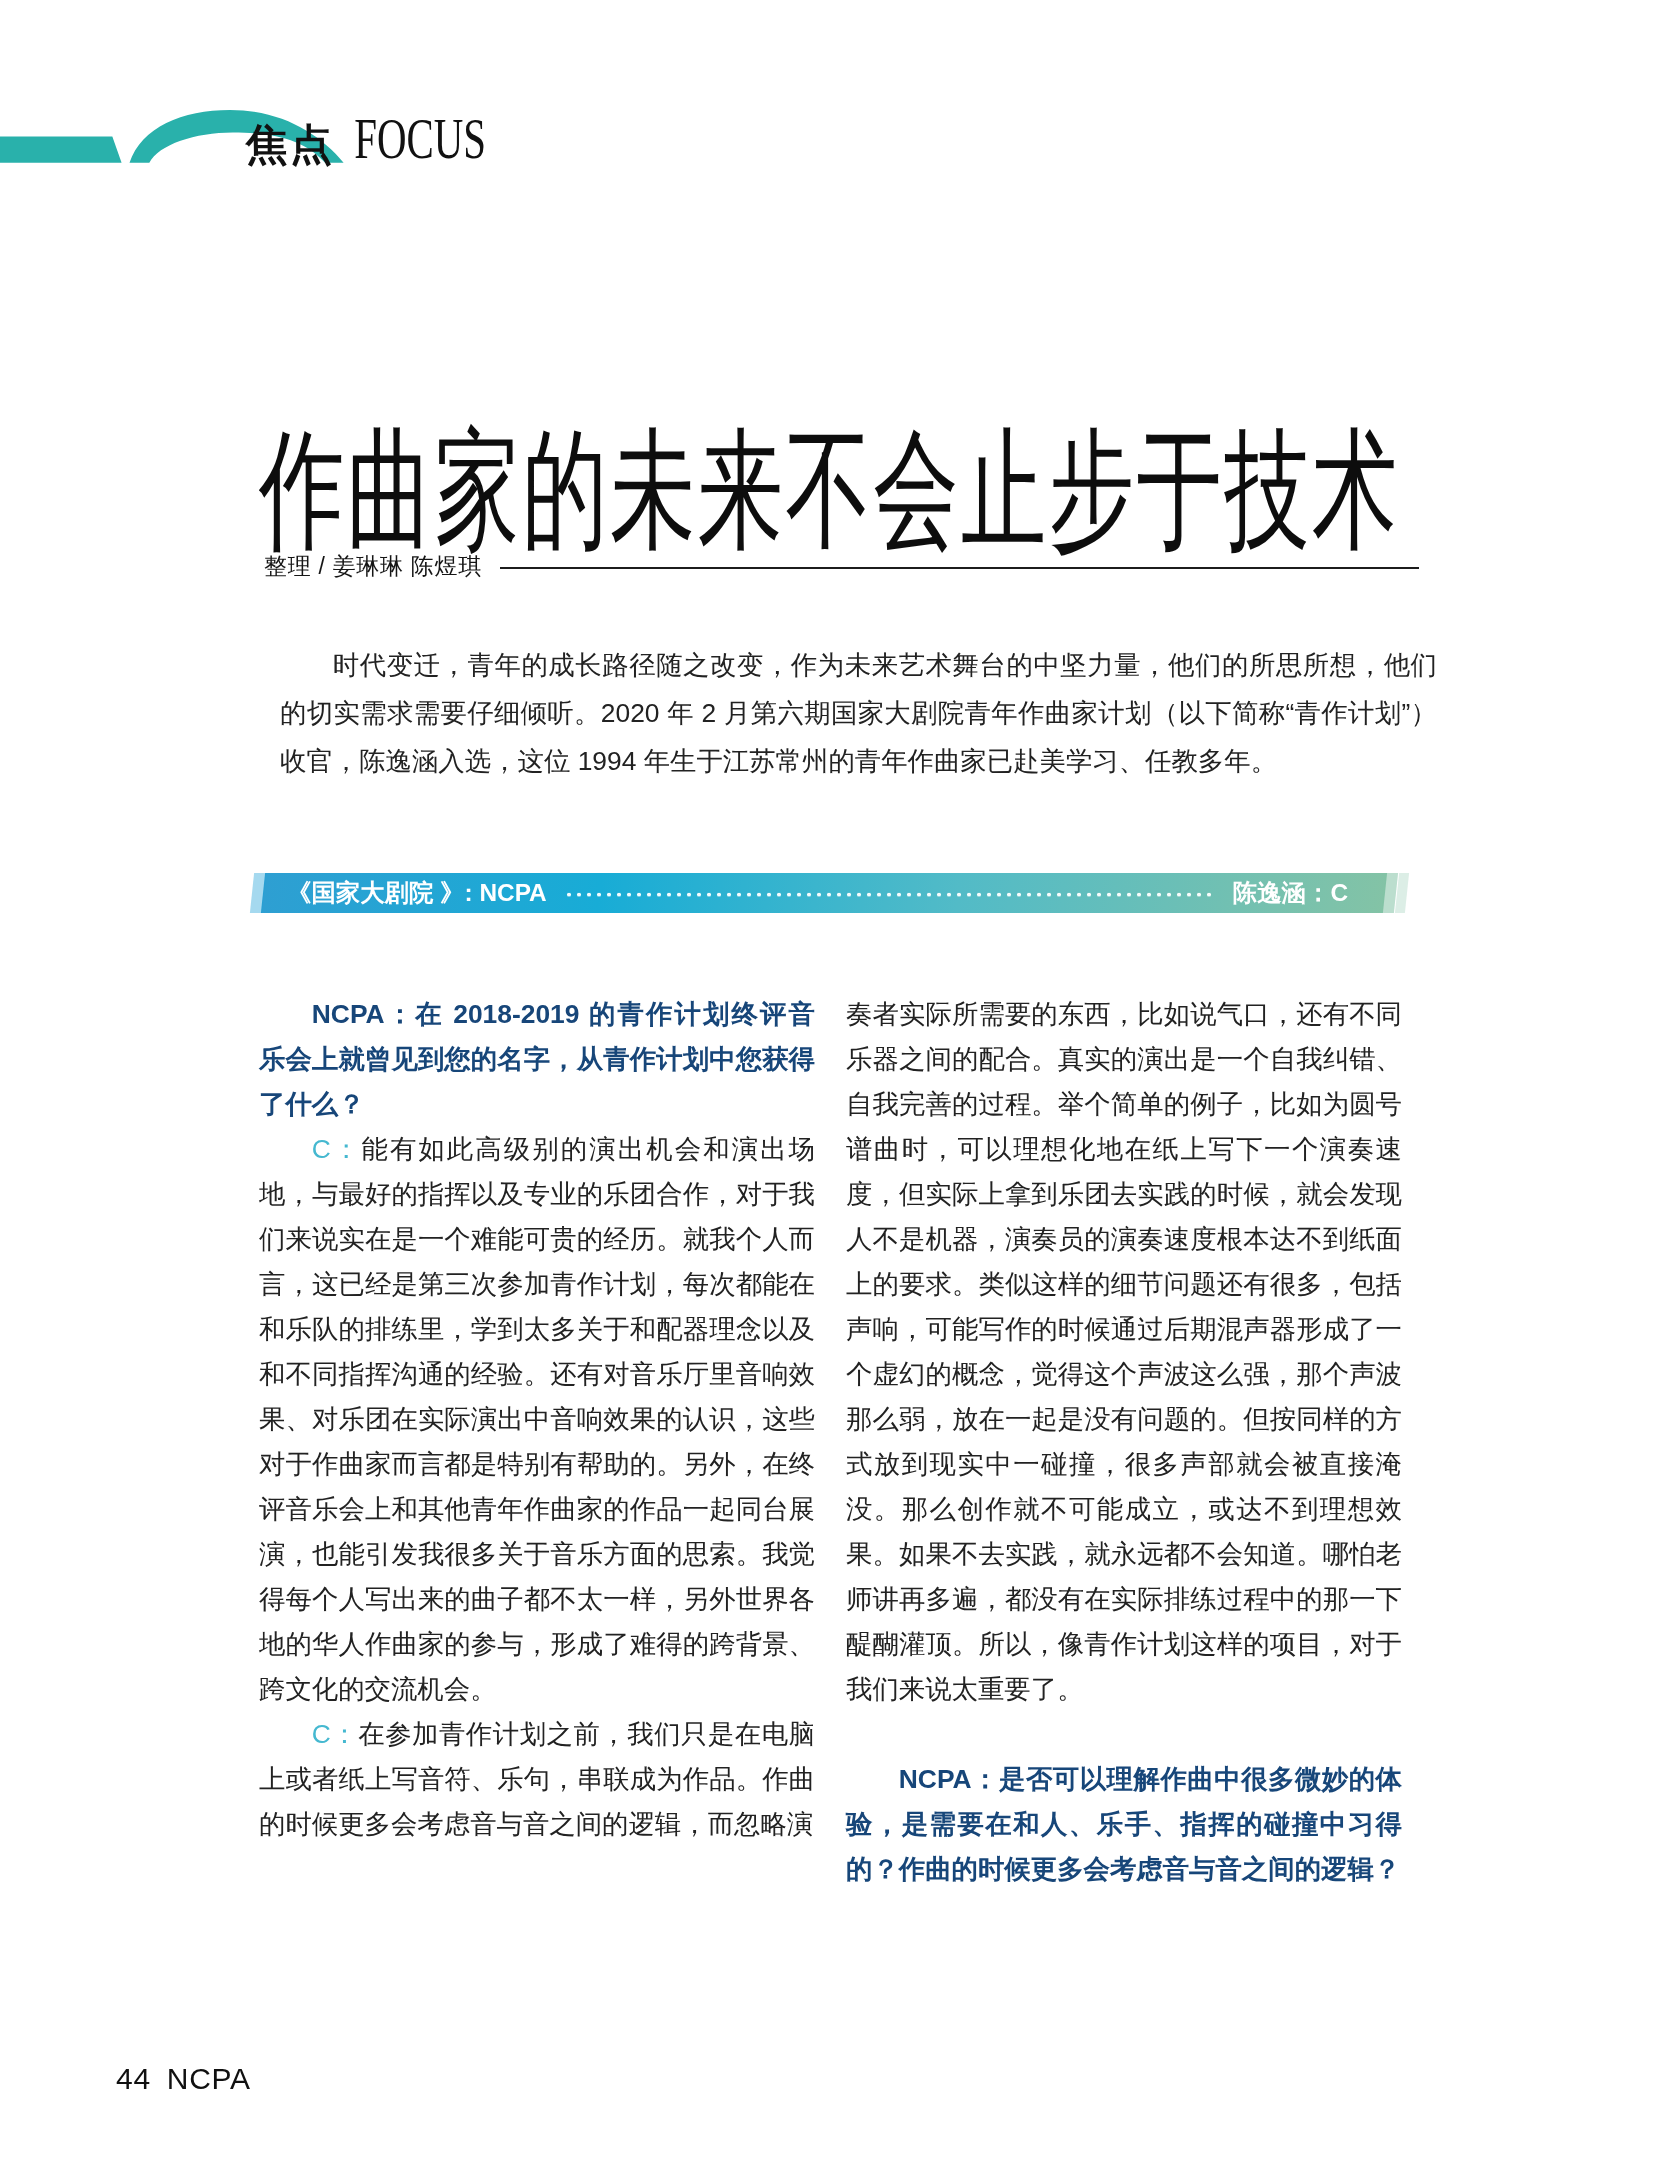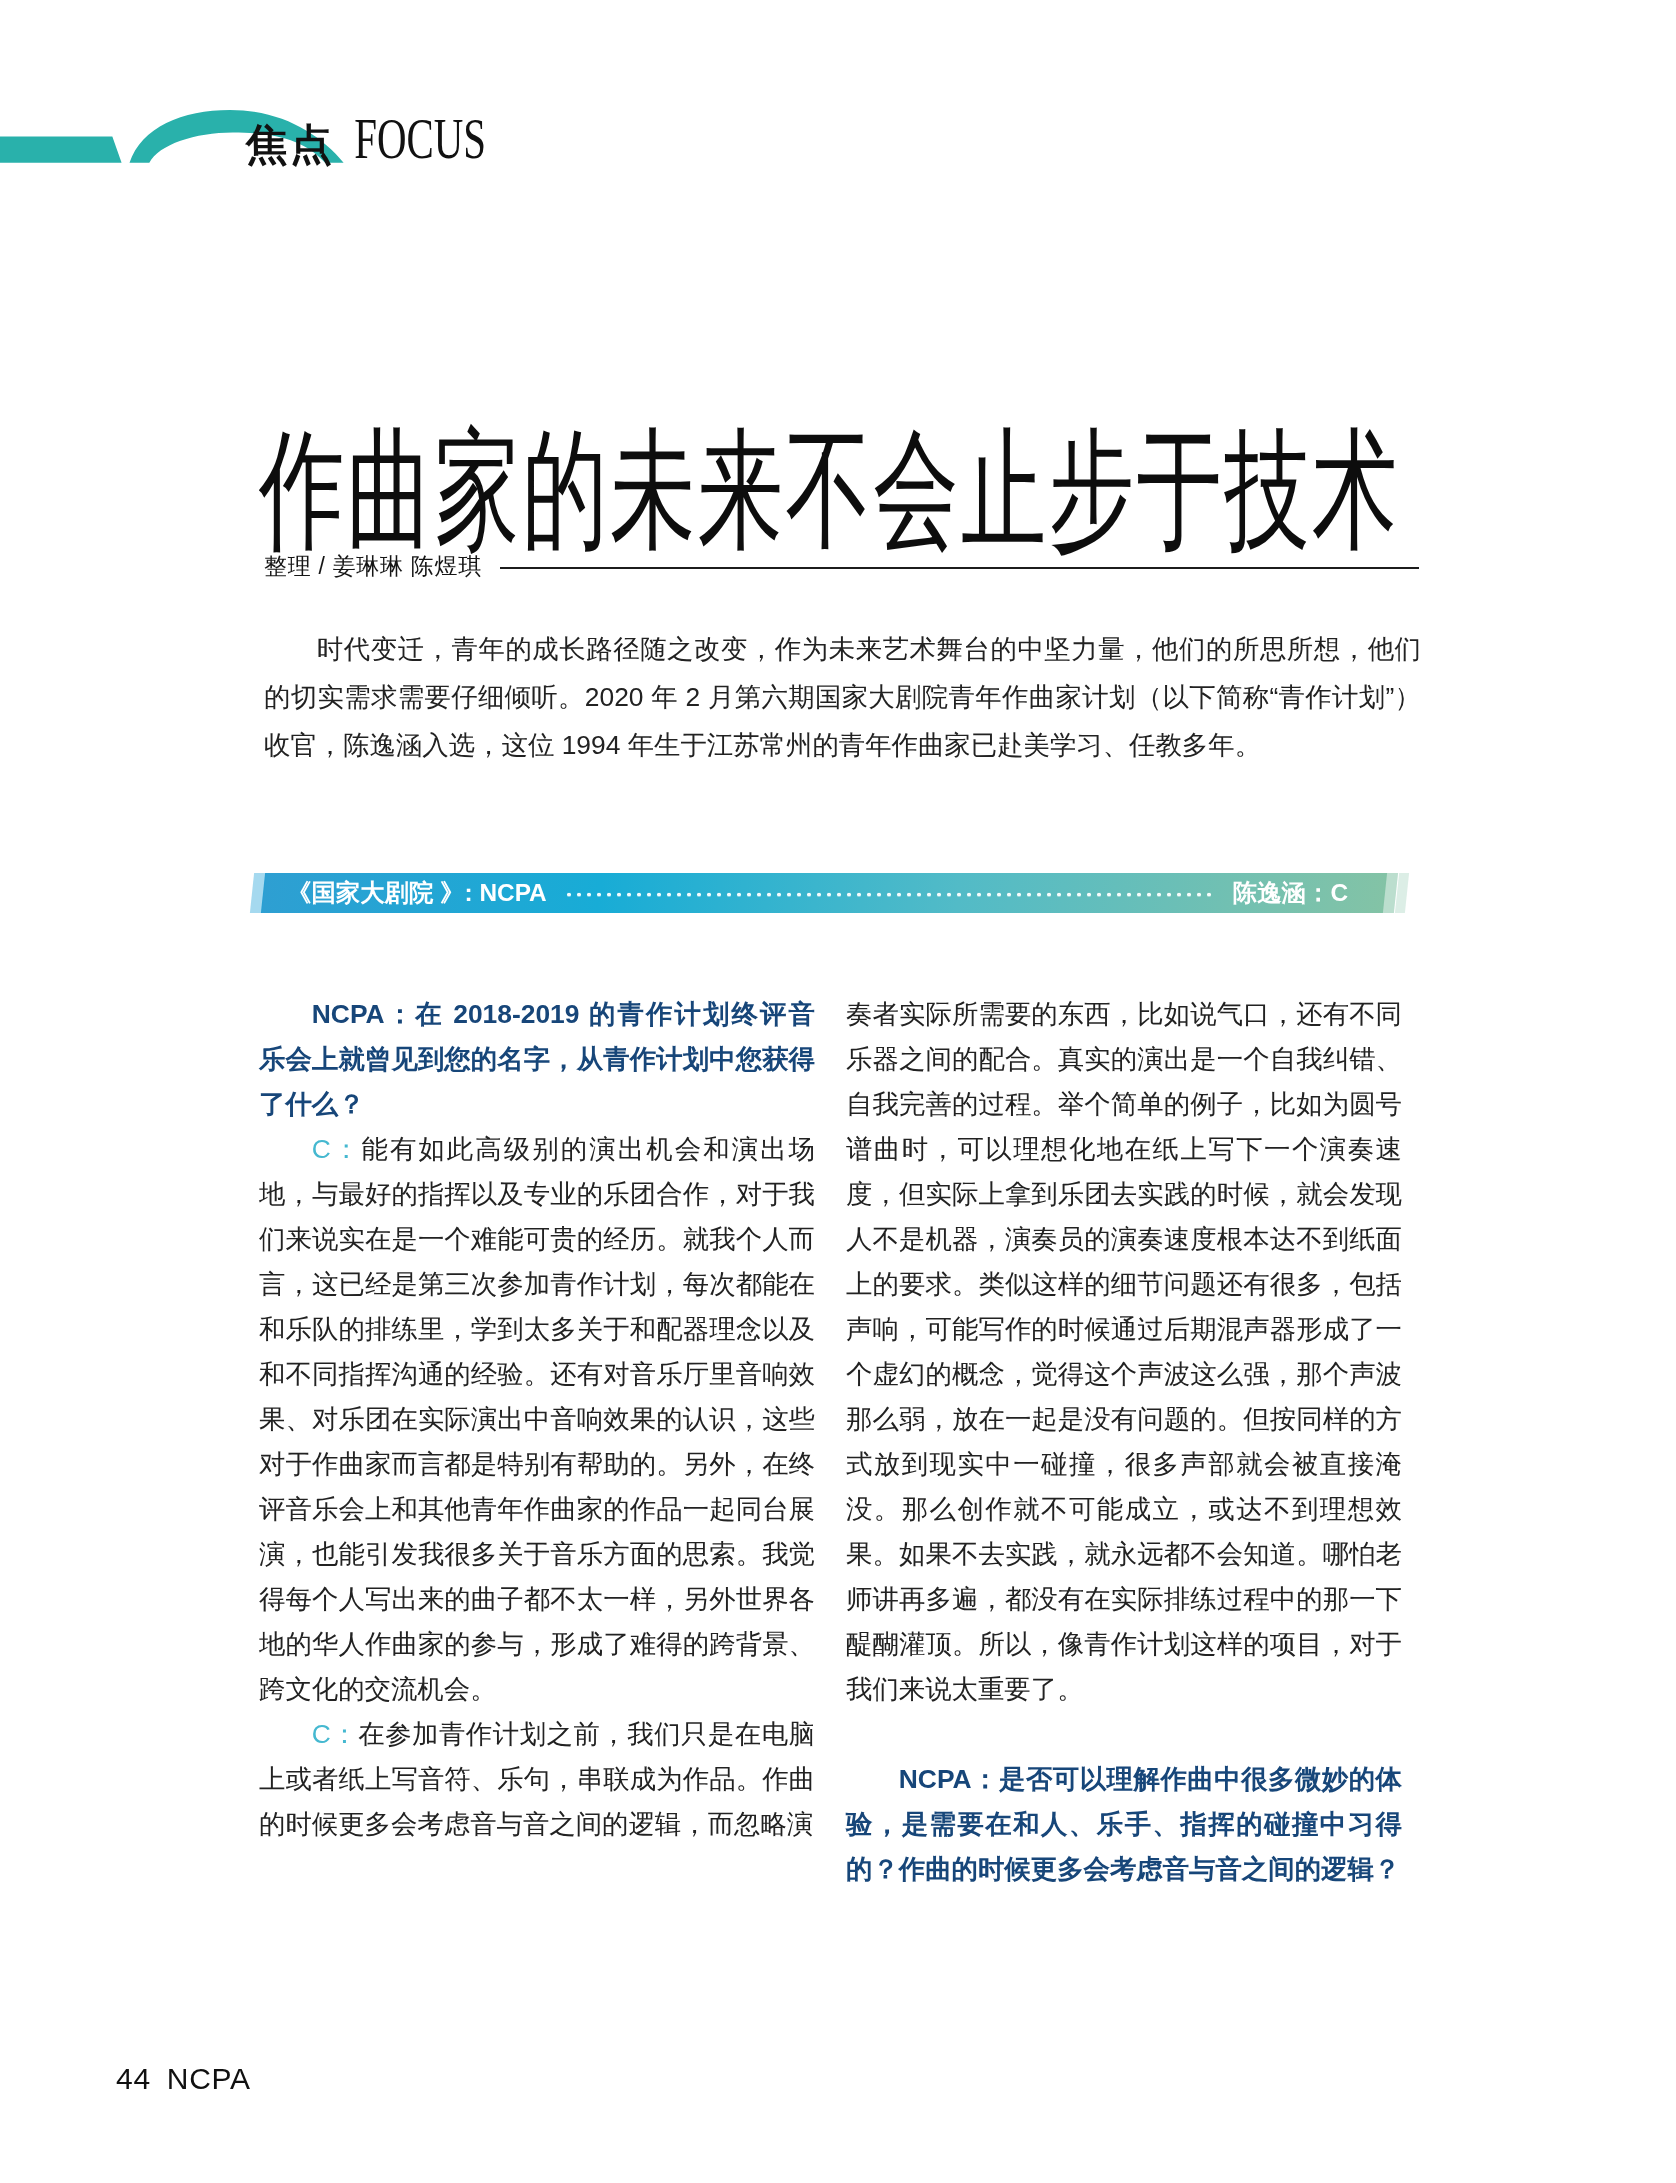--- a/index.html
+++ b/index.html
@@ -31,21 +31,21 @@
     position:absolute;left:264px;top:551px;width:1155px;
     display:flex;align-items:center;
   }
   .byline{font-size:23px;font-weight:400;color:#151515;white-space:nowrap;letter-spacing:0.7px;}
   .byline-rule{flex:1;height:2px;background:#1c1c1c;margin-left:18.5px;margin-top:2.6px;}
 
   .intro{
     position:absolute;left:264px;top:625px;width:1157px;
     font-size:26.4px;line-height:48px;color:#222222;
     text-align:justify;text-justify:inter-ideograph;
-    text-indent:2em;margin:0;
+    text-indent:2em;margin:16px;
   }
 
   
   .banner{
     position:absolute;left:263px;top:873px;width:1122px;height:40px;
     background:linear-gradient(90deg,
       var(--banner-c1,#2E9FD2) 0%,
       var(--banner-c2,#18ACD6) 30%,
       var(--banner-c3,#52BBC7) 62%,
       var(--banner-c4,#83C3A6) 100%);

